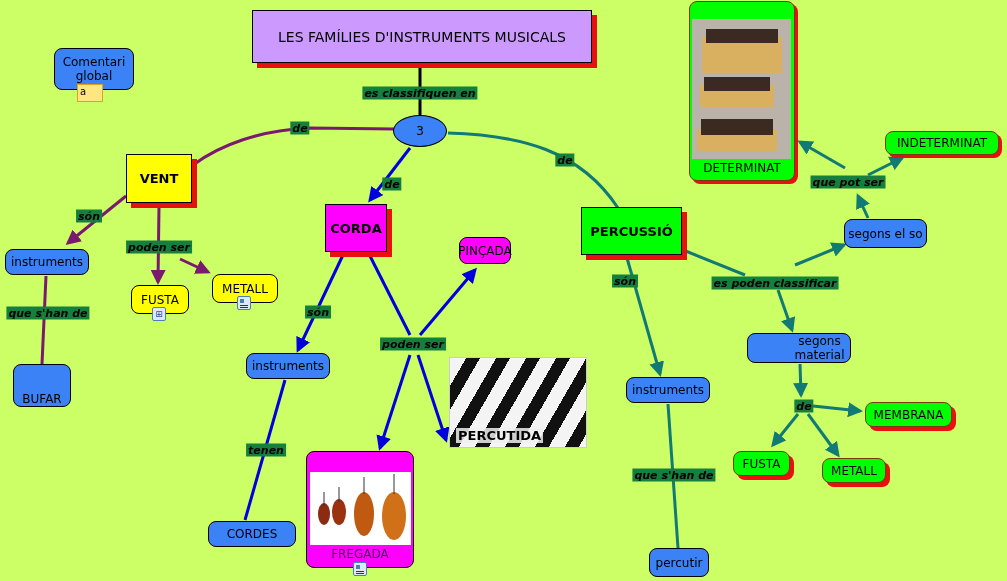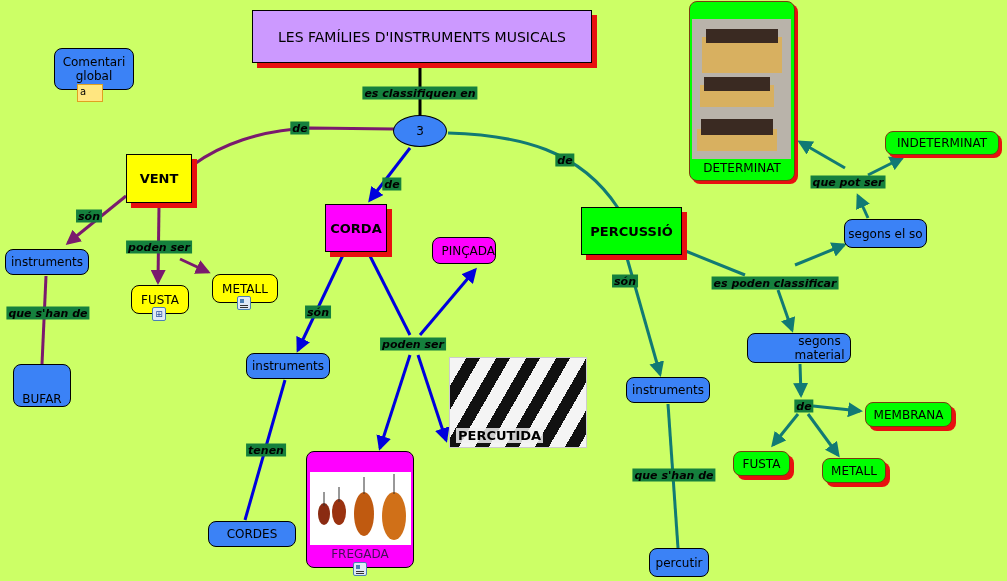--- a/index.html
+++ b/index.html
@@ -133,21 +133,21 @@
 
 <div class="node sq magenta shadow-red bold" style="left:325px;top:204px;width:62px;height:48px;">
   <span>CORDA</span>
 </div>
 <div class="node rnd white" style="left:246px;top:353px;width:84px;height:26px;">
   <span>instruments</span>
 </div>
 <div class="node rnd white" style="left:208px;top:521px;width:88px;height:26px;">
   <span>CORDES</span>
 </div>
-<div class="node rnd magenta" style="left:432px;top:237px;width:64px;height:27px;justify-content:flex-end;">
+<div class="node rnd magenta" style="left:459px;top:237px;width:52px;height:27px;">
   <span>PINÇADA</span>
 </div>
 
 <div class="img-ph" style="left:449px;top:357px;width:138px;height:91px;background:repeating-linear-gradient(120deg,#f4f4f4 0 14px,#111 14px 26px);border:1px solid #ccc;">
   <span style="position:absolute;left:6px;bottom:4px;font-weight:bold;font-size:13px;background:rgba(240,240,240,.85);padding:0 2px;">PERCUTIDA</span>
 </div>
 
 <div class="node rnd magenta" style="left:306px;top:451px;width:108px;height:117px;align-items:flex-end;padding-bottom:6px;">
   <span style="color:#441155;">FREGADA</span>
 </div>

